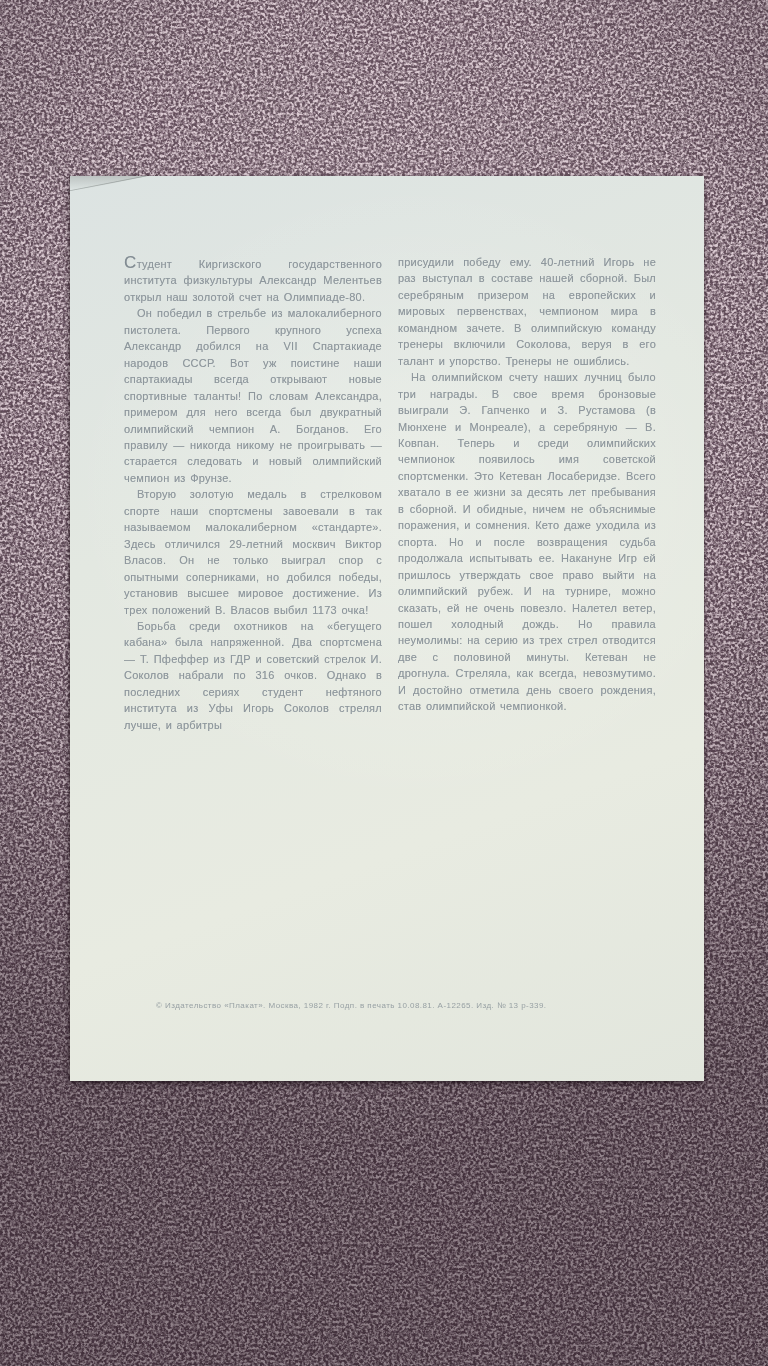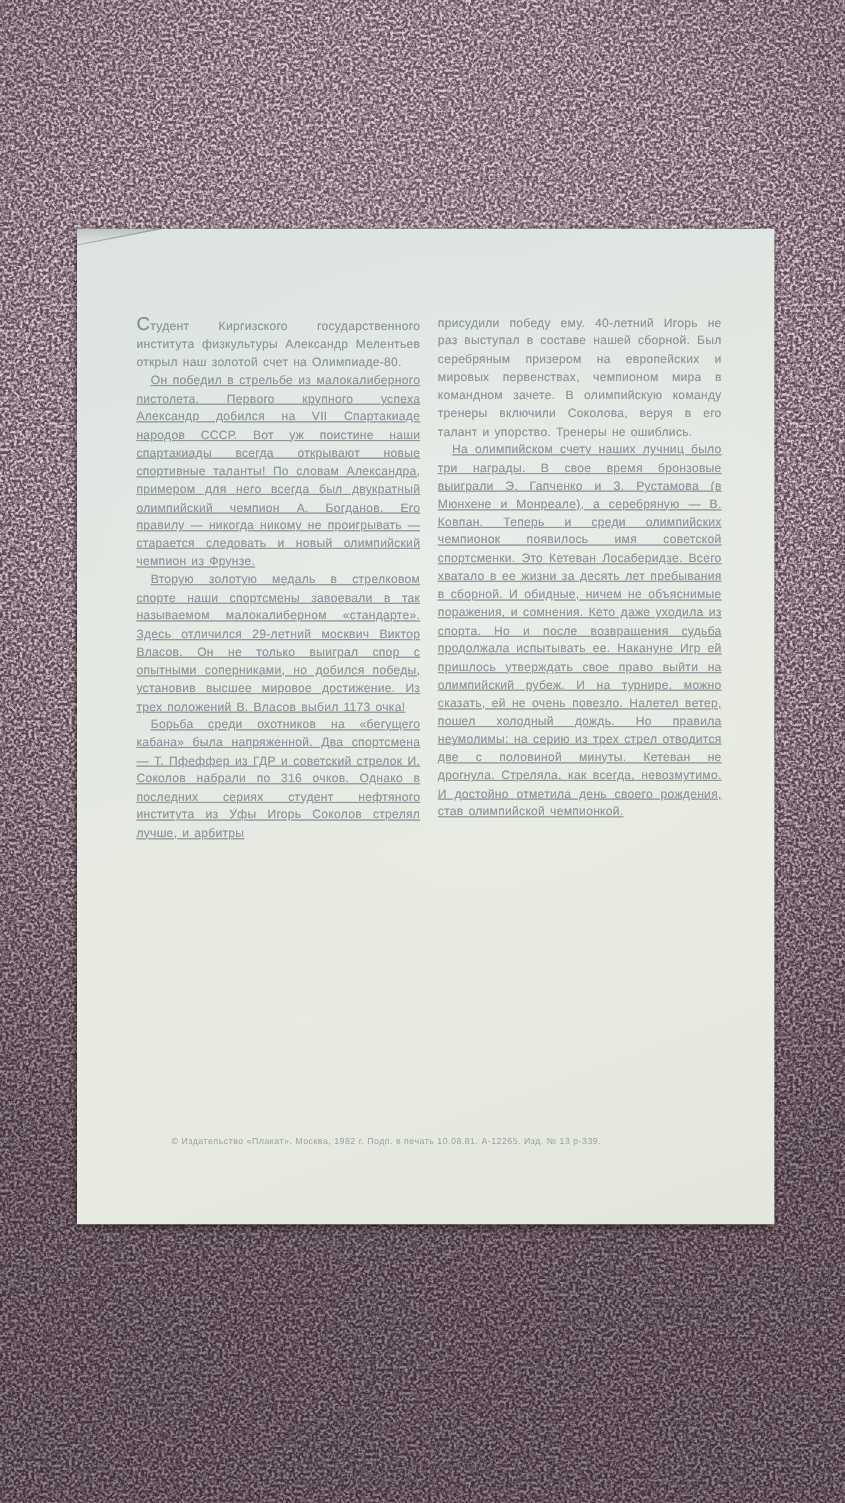--- a/index.html
+++ b/index.html
@@ -17,21 +17,21 @@
     position: absolute; top: 0; left: 0; z-index: 1;
     width: 768px; height: 1366px;
     background:
       radial-gradient(ellipse 95% 55% at 50% 28%, rgba(255,235,242,0.10) 0%, rgba(0,0,0,0) 50%, rgba(18,6,14,0.30) 100%),
       linear-gradient(to bottom, rgba(255,240,245,0.04) 0%, rgba(0,0,0,0) 30%, rgba(15,5,12,0.10) 100%);
     pointer-events: none;
   }
 
   .card {
     position: absolute; z-index: 2;
-    left: 70px; top: 208px;
+    left: 70px; top: 176px;
     width: 634px; height: 905px;
     background:
       radial-gradient(ellipse 80% 50% at 55% 35%, rgba(255,255,252,0.25), rgba(0,0,0,0) 70%),
       linear-gradient(160deg, #dce3e2 0%, #e3e8e1 35%, #e8ebe1 70%, #e2e6dd 100%);
     box-shadow: 0 5px 8px -2px rgba(22,10,18,0.5), 0 1px 3px rgba(22,10,18,0.4), -2px 0 3px rgba(22,10,18,0.18);
   }
 
   .corner-crease {
     position: absolute; top: 0; left: 0;
     width: 78px; height: 16px;
@@ -55,21 +55,21 @@
   .col p {
     margin: 0;
     font-size: 11px;
     line-height: 16.45px;
     letter-spacing: 0.25px;
     word-spacing: 1.2px;
     text-align: justify;
     color: #8e979d;
     text-shadow: 0 0 0.4px rgba(142,151,157,0.55);
   }
-  .col p.indent { text-indent: 13px; text-decoration: underline; }
+  .col p.indent { text-indent: 13px; }
   .dropcap {
     font-size: 17px;
     line-height: 1;
     color: #828c93;
     letter-spacing: 0.4px;
   }
 
   .imprint {
     position: absolute;
     left: 86px; top: 824px;

